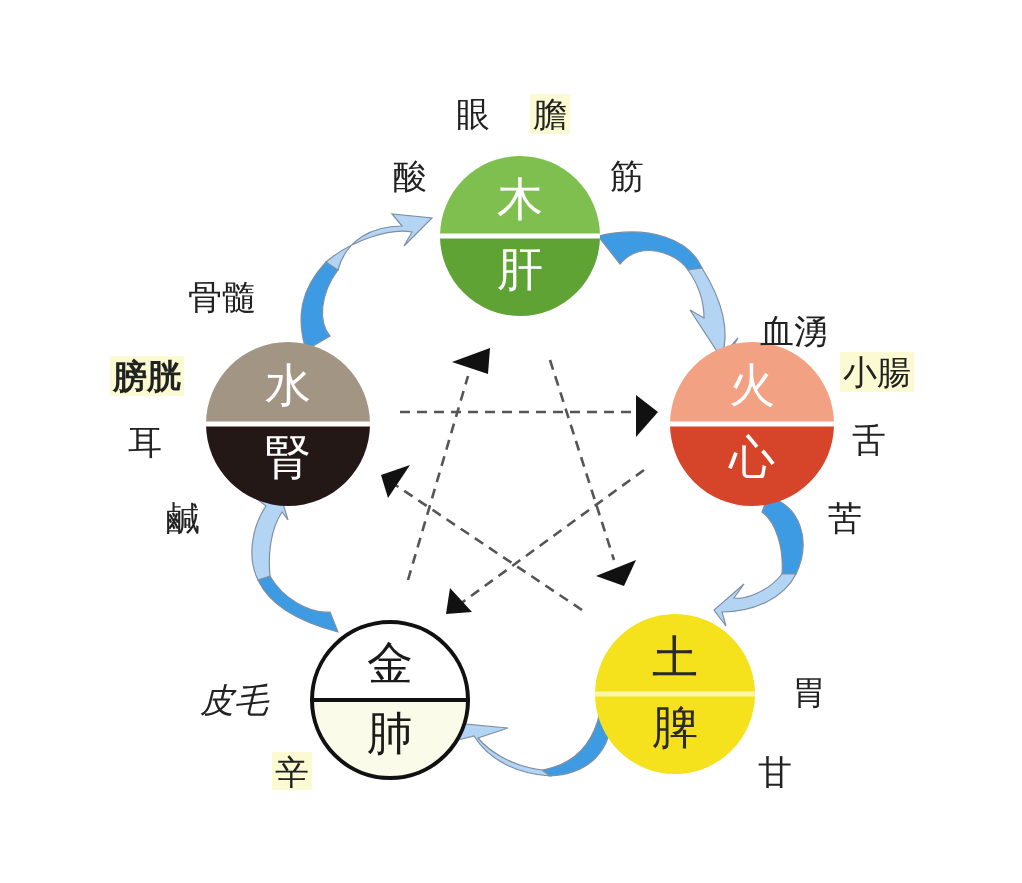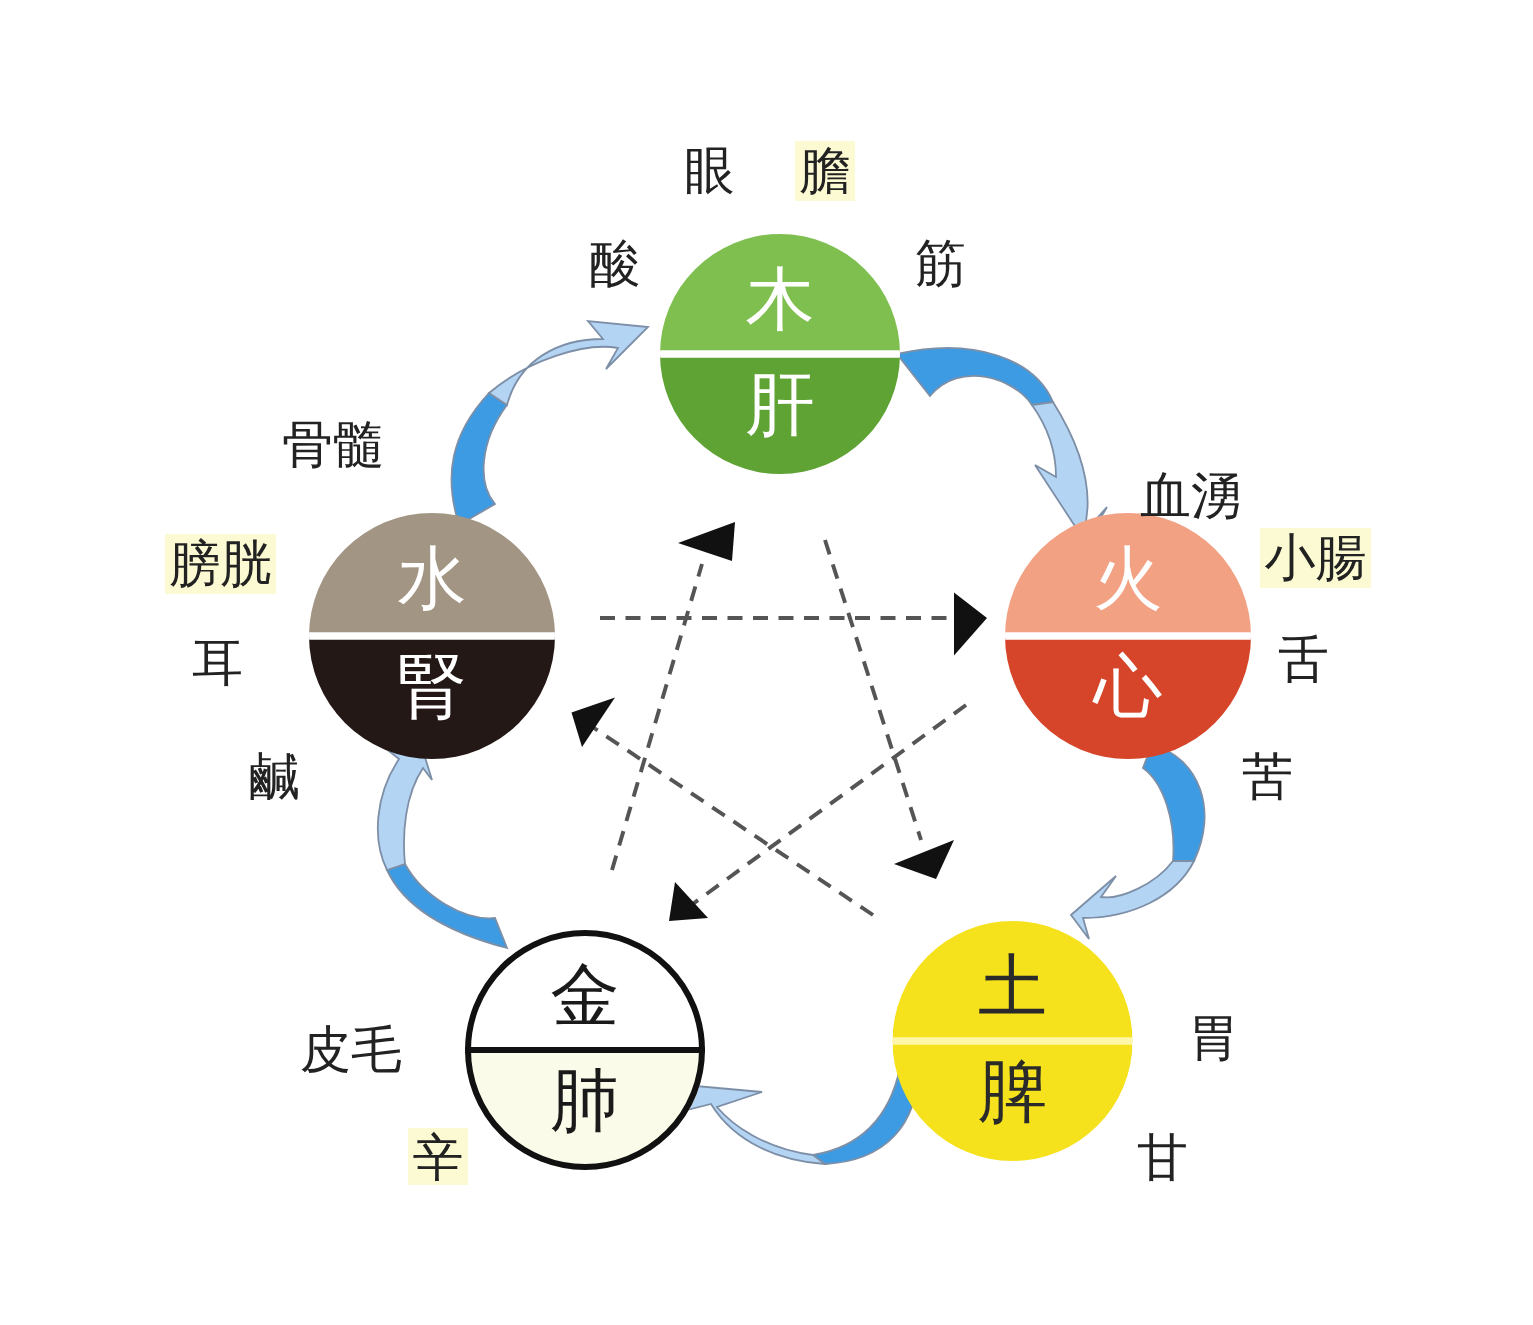--- a/index.html
+++ b/index.html
@@ -129,22 +129,22 @@
     <span class="lbl" style="left: 456px; top: 94px;">眼</span>
     <span class="lbl hl" style="left: 530px; top: 94px;">膽</span>
     <span class="lbl" style="left: 393px; top: 156px;">酸</span>
     <span class="lbl" style="left: 610px; top: 156px;">筋</span>
     <span class="lbl" style="left: 760px; top: 276px; margin-top: 35px;">血湧</span>
     <span class="lbl hl" style="left: 840px; top: 352px; text-align: center;">小腸</span>
     <span class="lbl" style="left: 852px; top: 420px;">舌</span>
     <span class="lbl" style="left: 828px; top: 498px;">苦</span>
     <span class="lbl" style="left: 792px; top: 672px;">胃</span>
     <span class="lbl" style="left: 758px; top: 752px;">甘</span>
-    <span class="lbl" style="left: 200px; top: 680px;">皮毛</span>
+    <span class="lbl" style="left: 200px; top: 680px; font-style: italic;">皮毛</span>
     <span class="lbl hl" style="left: 272px; top: 752px;">辛</span>
     <span class="lbl" style="left: 188px; top: 280px; font-family: Liberation Mono, monospace;">骨髓</span>
-    <span class="lbl hl" style="left: 110px; top: 356px;">膀胱</span>
+    <span class="lbl hl" style="left: 110px; top: 356px; font-weight: bold;">膀胱</span>
     <span class="lbl" style="left: 128px; top: 422px;">耳</span>
     <span class="lbl" style="left: 166px; top: 498px;">鹹</span>
   </div>
 
   <div class="crop"></div>
 </div>
 
 </body></html>

